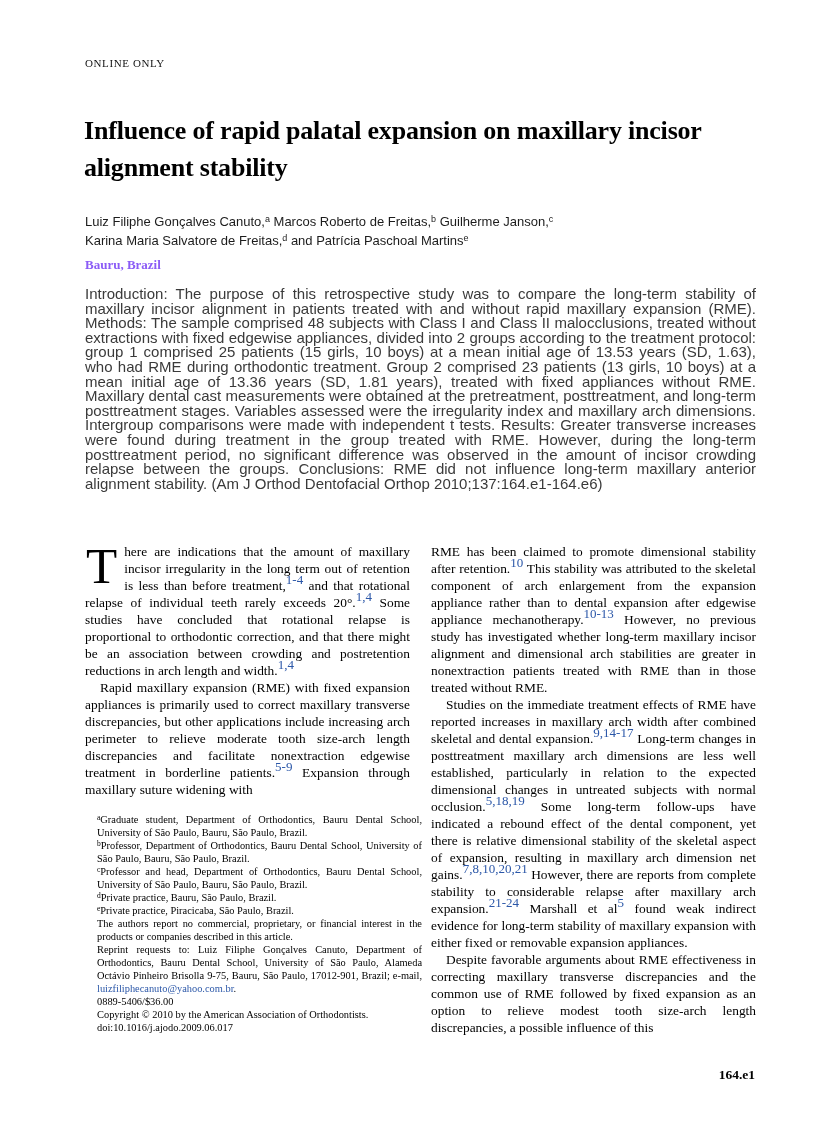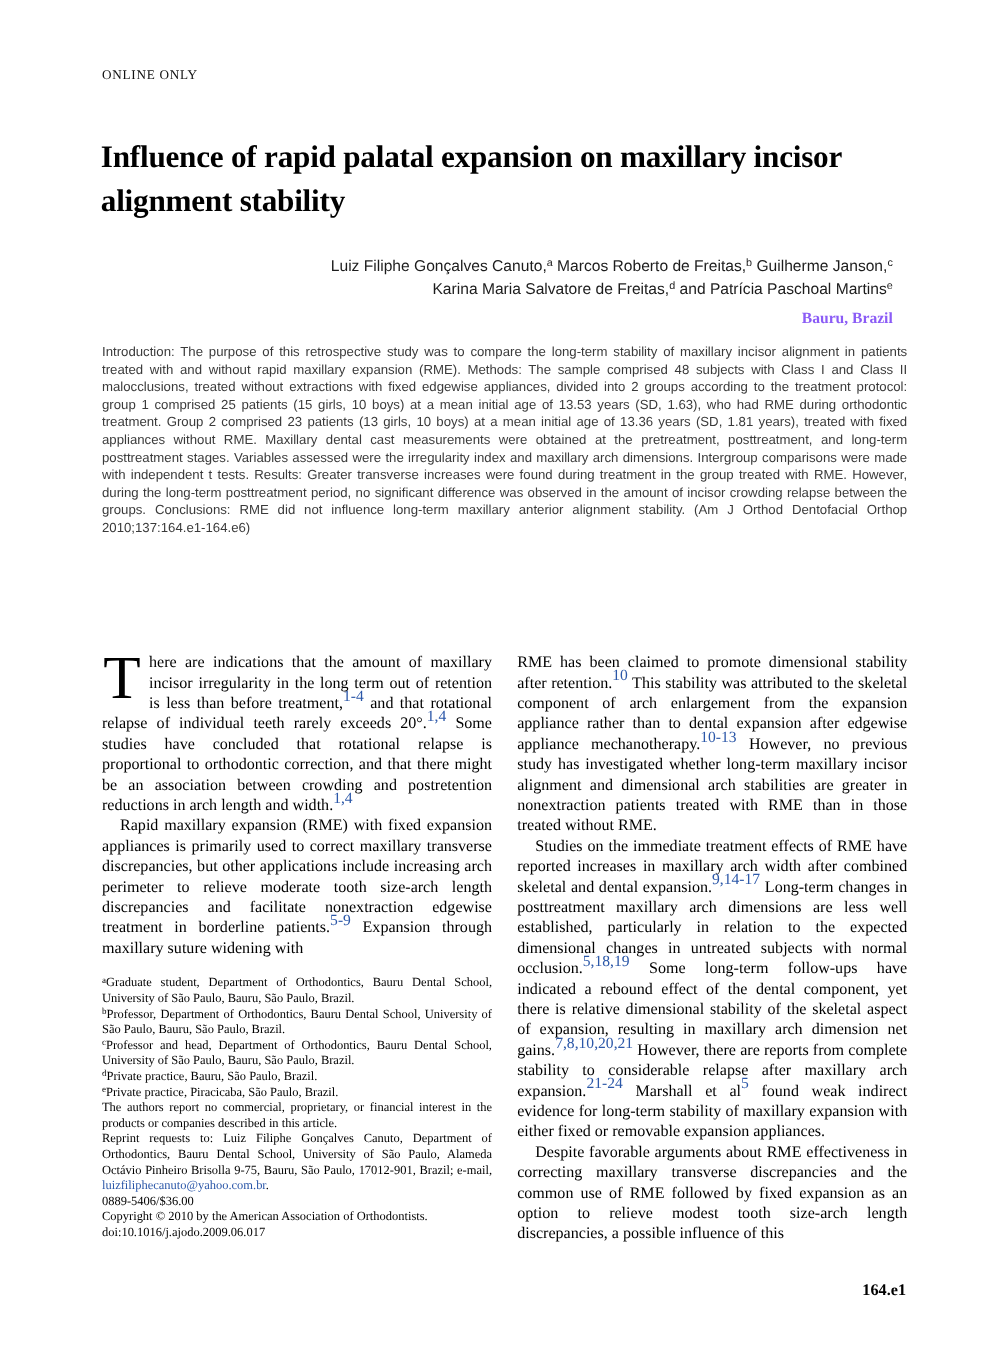--- a/index.html
+++ b/index.html
@@ -12,53 +12,53 @@
   .banner {
     position: absolute; top: 57px; left: 85px;
     font-size: 11px; letter-spacing: 0.6px; color: #111;
   }
   .title {
     position: absolute; top: 112px; left: 84px; width: 695px;
     font-size: 26px; line-height: 37px; font-weight: bold;
     letter-spacing: -0.2px; color: #000;
   }
   .authors {
-    position: absolute; top: 212px; left: 73px; width: 671px;
+    position: absolute; top: 212px; left: 85px; width: 671px;
     font-family: "Liberation Sans", sans-serif;
-    font-size: 13px; line-height: 19px; color: #1c1c1c; text-align: right;
+    font-size: 13px; line-height: 19px; color: #1c1c1c;
   }
   .affiliation-city {
     margin-top: 5px; font-family: "Liberation Serif", serif;
     font-weight: bold; font-size: 13px; color: #8b5cf6;
   }
   .abstract {
     position: absolute; top: 287px; left: 85px; width: 671px;
     font-family: "Liberation Sans", sans-serif;
-    font-size: 11px; line-height: 14.6px; text-align: justify;
+    font-size: 15px; line-height: 14.6px; text-align: justify;
     color: #3a3a3a;
   }
   .columns {
     position: absolute; top: 543px; left: 85px; width: 671px;
     display: flex; gap: 21px;
   }
   .col { width: 325px; }
   .body-par {
     font-size: 13.4px; line-height: 17px; text-align: justify; color: #000;
   }
   .indent { text-indent: 15px; }
   .dropcap {
     float: left; font-size: 51px; line-height: 43px;
     padding: 2px 7px 0 1px;
   }
   sup.ref {
     font-size: 13px; line-height: 0; vertical-align: baseline;
     position: relative; top: -0.45em; color: #2b57a8;
   }
   .authors sup.ref { color: inherit; font-size: 9px; }
-  .footnotes { margin-top: 15px; width: 325px; }
+  .footnotes { margin-top: 15px; width: 325px; margin-left: 12px; }
   .footnote {
     font-size: 10.4px; line-height: 13px; text-align: justify;
     overflow-wrap: anywhere; color: #000;
   }
   .footnote sup.ref { color: inherit; font-size: 7.5px; }
   .email-link { color: #2b57a8; text-decoration: none; cursor: pointer; }
   .page-number {
     position: absolute; top: 1067px; right: 83px;
     font-size: 13.5px; font-weight: bold;
   }

